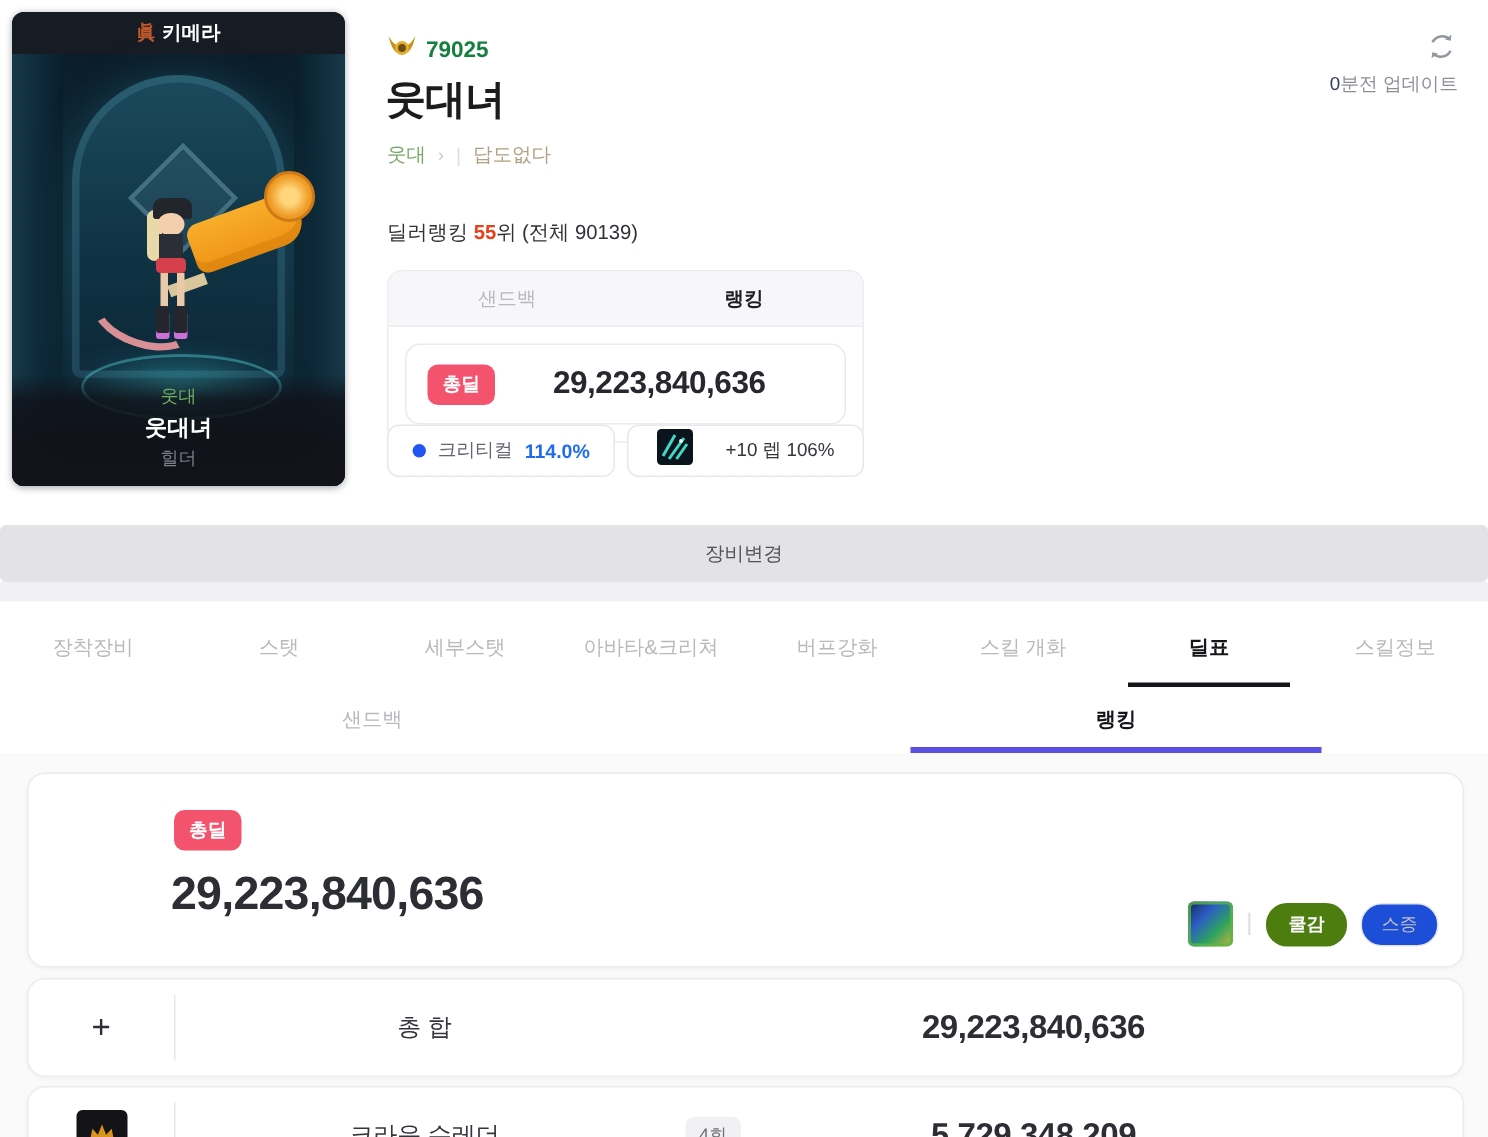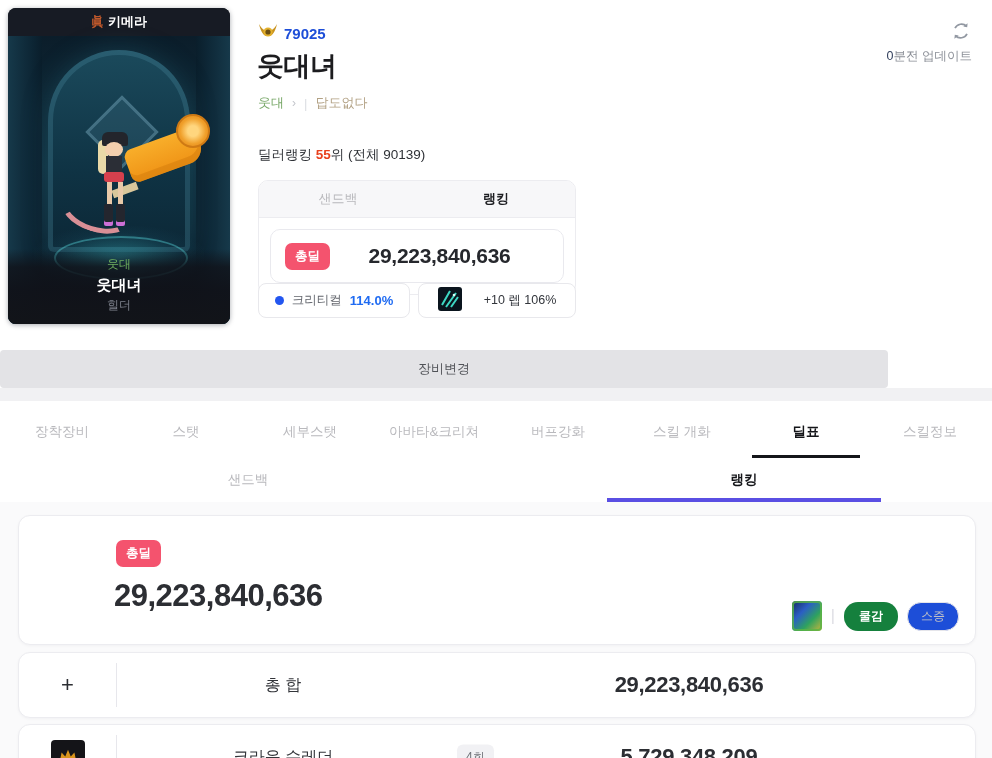--- a/index.html
+++ b/index.html
@@ -45,21 +45,21 @@
   .tail{position:absolute;left:52px;top:150px;width:64px;height:36px;border:5px solid transparent;
     border-bottom-color:#d98f96;border-radius:50%;transform:rotate(18deg);}
   .char-footer{position:absolute;left:0;right:0;bottom:0;padding:7px 0 10px;text-align:center;
     background:linear-gradient(180deg,rgba(16,18,25,0) 0%,rgba(16,18,25,.82) 24%,rgba(16,18,25,.96) 55%,#121419 100%);}
   .cf-group{font-size:12px;color:#6fae5f;}
   .cf-name{font-size:15px;font-weight:bold;color:#fff;margin:3px 0 2px;}
   .cf-server{font-size:12px;color:#7e828d;}
 
   
   .fame-row{position:absolute;left:258px;top:23px;display:flex;align-items:center;gap:6px;}
-  .fame-num{color:#1d4ed8;font-weight:bold;font-size:15px;}
+  .fame-num{color:#15803d;font-weight:bold;font-size:15px;}
   .page-title{position:absolute;left:257px;top:48px;font-size:27px;font-weight:bold;color:#1c1c1f;letter-spacing:-.5px;}
   .crumbs{position:absolute;left:258px;top:94px;display:flex;gap:8px;align-items:center;font-size:13px;}
   .crumb-group{color:#79a869;}
   .crumb-sep{color:#c3c6cc;font-size:12px;}
   .crumb-bar{color:#dcdee3;}
   .crumb-guild{color:#b2a184;}
   .rank-line{position:absolute;left:258px;top:146px;font-size:13.5px;color:#2e3136;}
   .rank-num{color:#e8401d;font-weight:bold;}
   .refresh-btn{position:absolute;right:20px;top:20px;width:22px;height:22px;cursor:pointer;}
   .update-line{position:absolute;right:20px;top:48px;font-size:12.5px;color:#8b8f97;}
@@ -79,21 +79,21 @@
   .chip{position:absolute;height:33px;border:1px solid #e8e8ec;border-radius:8px;background:#fff;
     display:flex;align-items:center;justify-content:center;gap:8px;}
   .chip-crit{left:258px;top:283px;width:150px;}
   .chip-buff{left:418px;top:283px;width:156px;gap:22px;}
   .dot{width:9px;height:9px;border-radius:50%;background:#2356f0;}
   .chip-label{font-size:12.5px;color:#63666d;}
   .chip-val{font-size:13px;font-weight:bold;color:#1f6bf2;}
   .chip-text{font-size:12.5px;color:#33363c;}
 
   
-  .equip-bar{position:absolute;left:0;top:350px;width:888px;height:38px;background:#e3e3e6;border-radius:4px;
+  .equip-bar{position:absolute;left:0;top:350px;width:992px;height:38px;background:#e3e3e6;border-radius:4px;
     display:flex;align-items:center;justify-content:center;font-size:13px;color:#505257;cursor:pointer;}
   .equip-sub{position:absolute;left:0;top:388px;width:992px;height:13px;background:#f1f1f3;}
 
   
   .main-tabs{position:absolute;left:0;top:405px;width:992px;height:53px;display:flex;
     border-bottom:1px solid #ededf0;background:#fff;}
   .main-tab{flex:1;position:relative;display:flex;align-items:center;justify-content:center;
     font-size:13.5px;color:#b9b9bd;cursor:pointer;}
   .main-tab.active{color:#141519;font-weight:bold;}
   .main-tab.active::after{content:"";position:absolute;bottom:-1px;left:50%;transform:translateX(-50%);
@@ -111,21 +111,21 @@
   .card{position:absolute;left:18px;width:956px;background:#fff;border:1px solid #ececf0;border-radius:12px;
     box-shadow:0 1px 3px rgba(20,20,40,.04);}
   .card-main{top:13px;height:128px;}
   .cm-badge{position:absolute;left:97px;top:24px;}
   .cm-total{position:absolute;left:95px;top:62px;font-size:31px;font-weight:bold;color:#2c2e33;letter-spacing:-.5px;}
   .cm-controls{position:absolute;right:16px;bottom:13px;display:flex;align-items:center;gap:9px;}
   .ctrl-icon{width:30px;height:30px;border-radius:4px;
     background:linear-gradient(135deg,#13275c 0%,#2b5fc4 35%,#2ea25f 65%,#cdb63a 100%);
     box-shadow:inset 0 0 0 2px rgba(90,180,70,.8);}
   .ctrl-divider{color:#dcdce2;font-size:16px;}
-  .btn-dark{background:#15803d;color:#fff;font-size:12px;font-weight:bold;padding:6px 15px;border-radius:14px;
+  .btn-dark{background:#4d7c0f;color:#fff;font-size:12px;font-weight:bold;padding:6px 15px;border-radius:14px;
     border:none;cursor:pointer;}
   .btn-light{background:#1d4ed8;color:#c0c0c6;font-size:12px;padding:5px 13px;border-radius:14px;
     border:1px solid #e5e5ea;cursor:pointer;}
   .card-row1{top:150px;height:64px;}
   .card-row2{top:222px;height:64px;}
   .row-left{position:absolute;left:0;top:0;width:97px;height:100%;display:flex;align-items:center;justify-content:center;}
   .row-divider{position:absolute;left:97px;top:10px;bottom:10px;width:1px;background:#e7e7ec;}
   .row-name{position:absolute;left:98px;width:332px;top:0;height:100%;display:flex;align-items:center;
     justify-content:center;font-size:16px;color:#33353a;}
   .row-count{position:absolute;left:438px;top:50%;transform:translateY(-50%);background:#f1f1f4;color:#6f7277;

